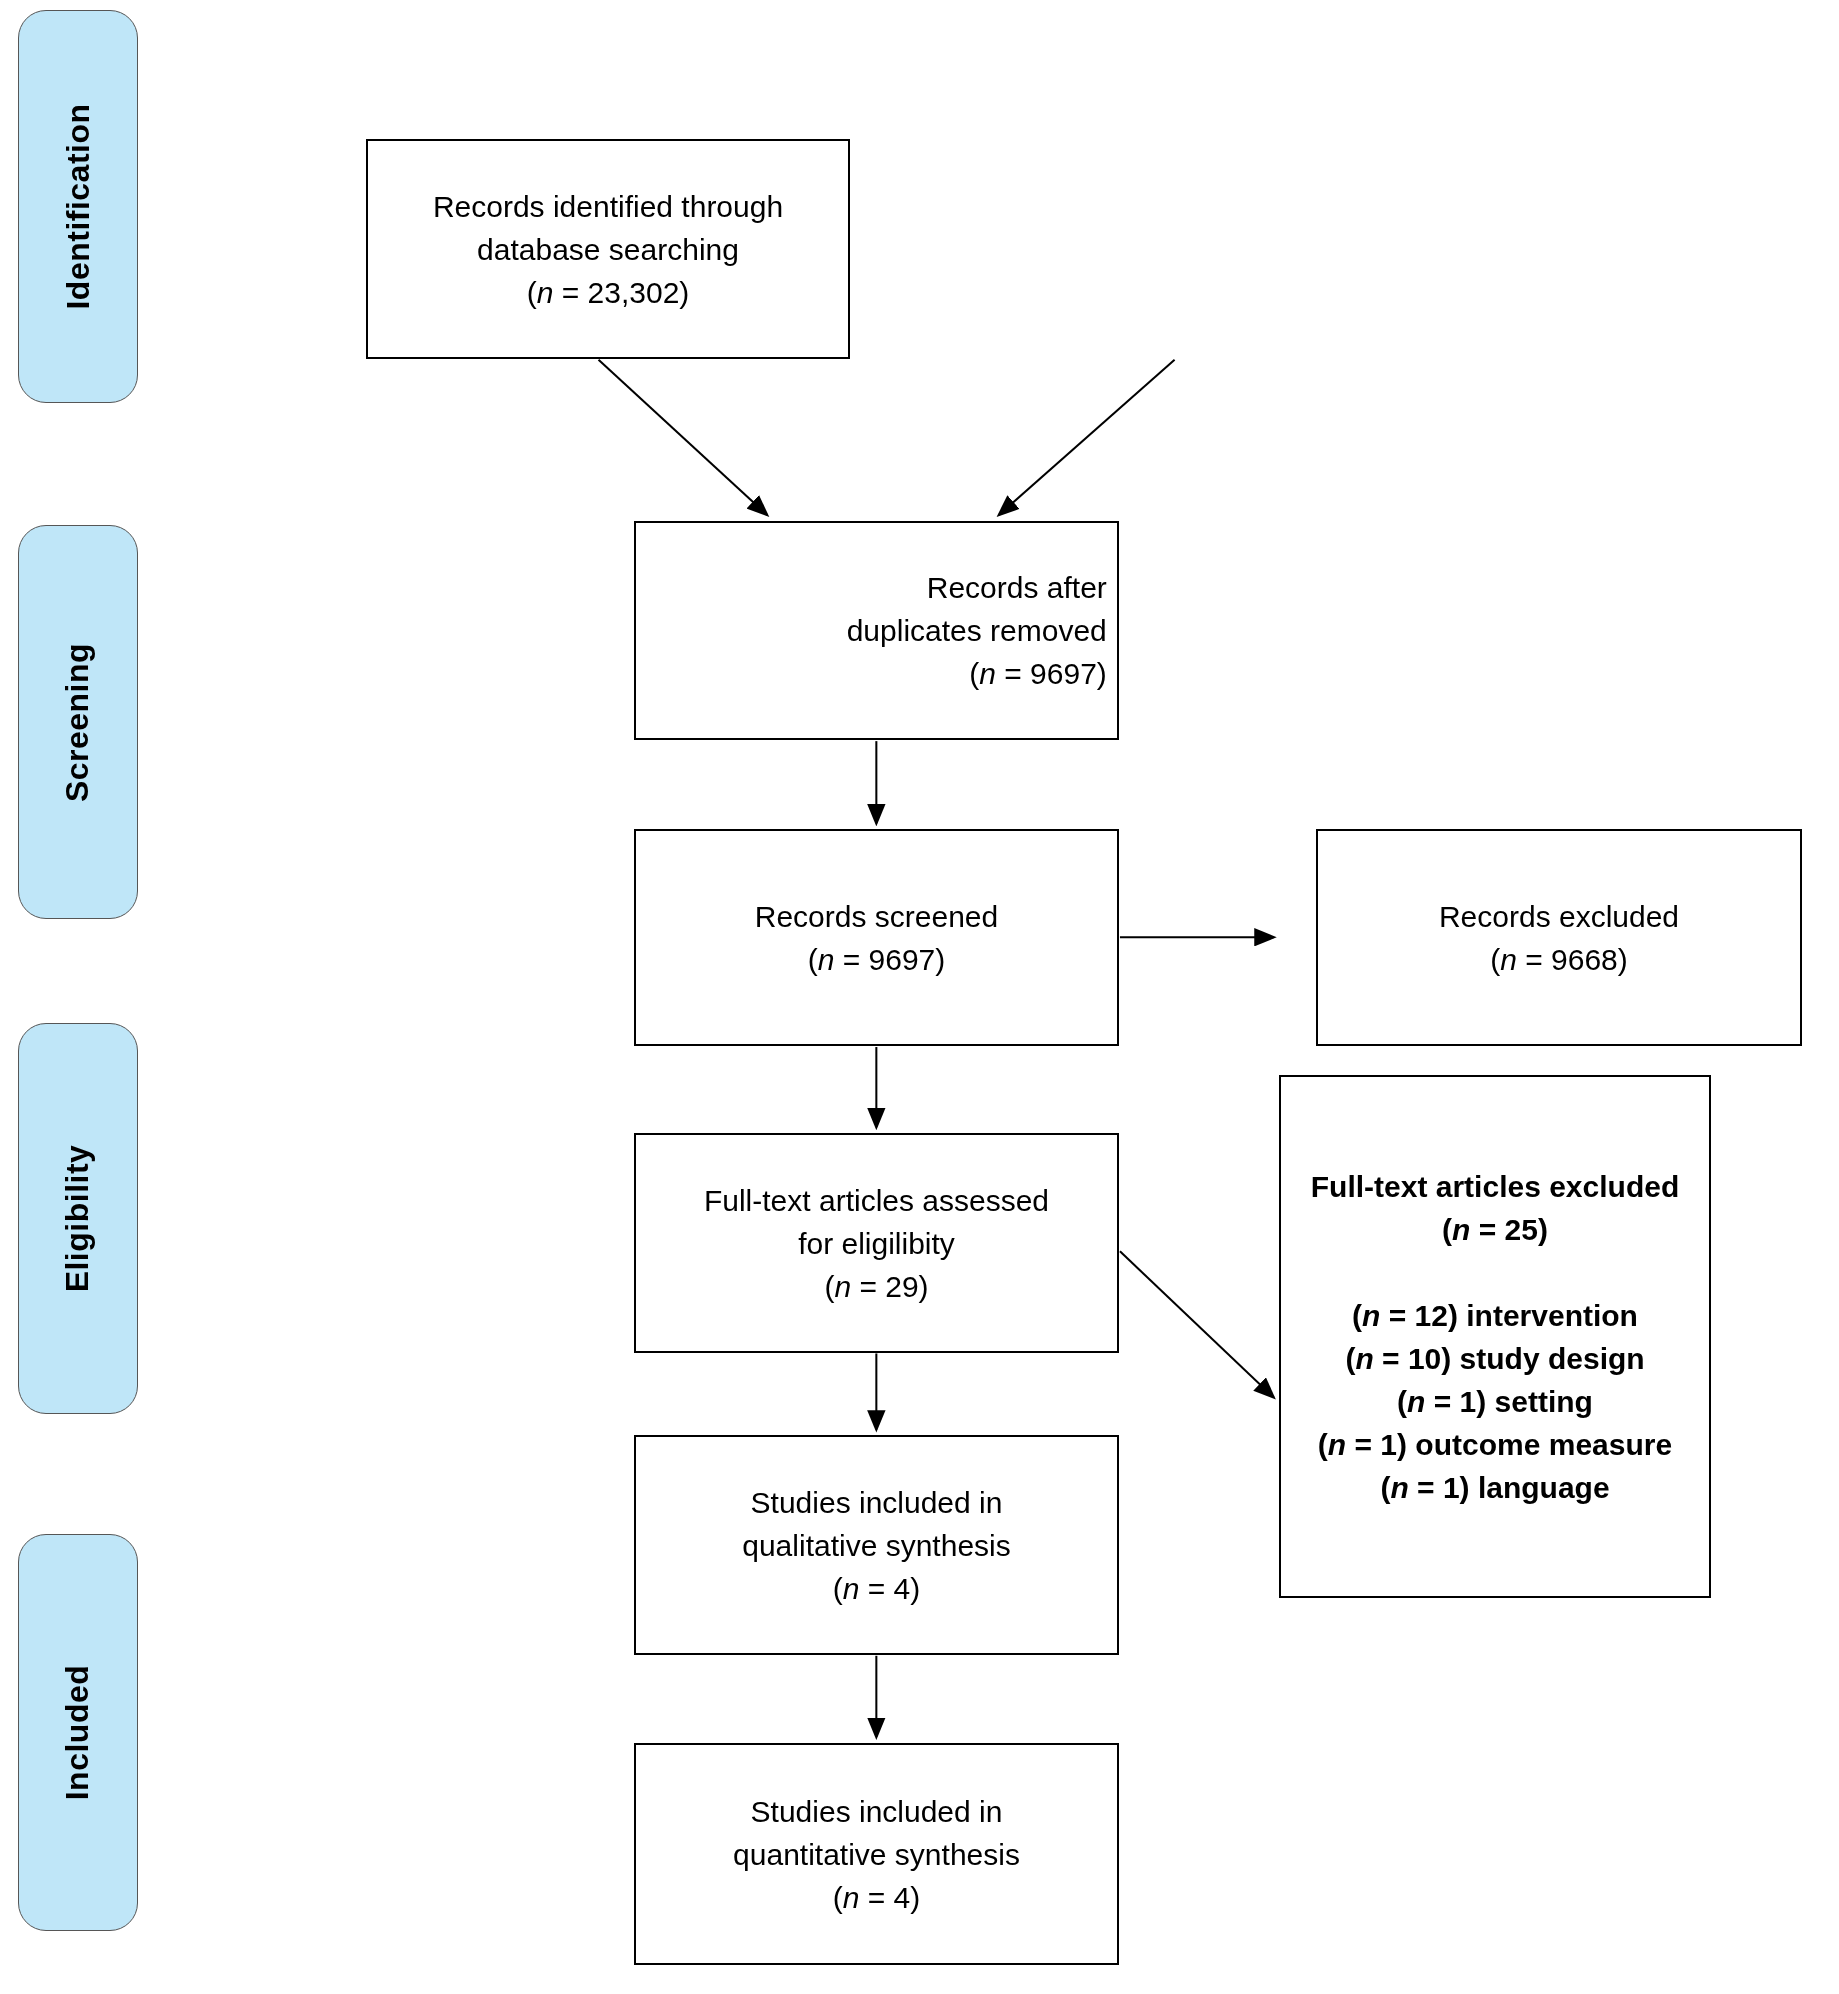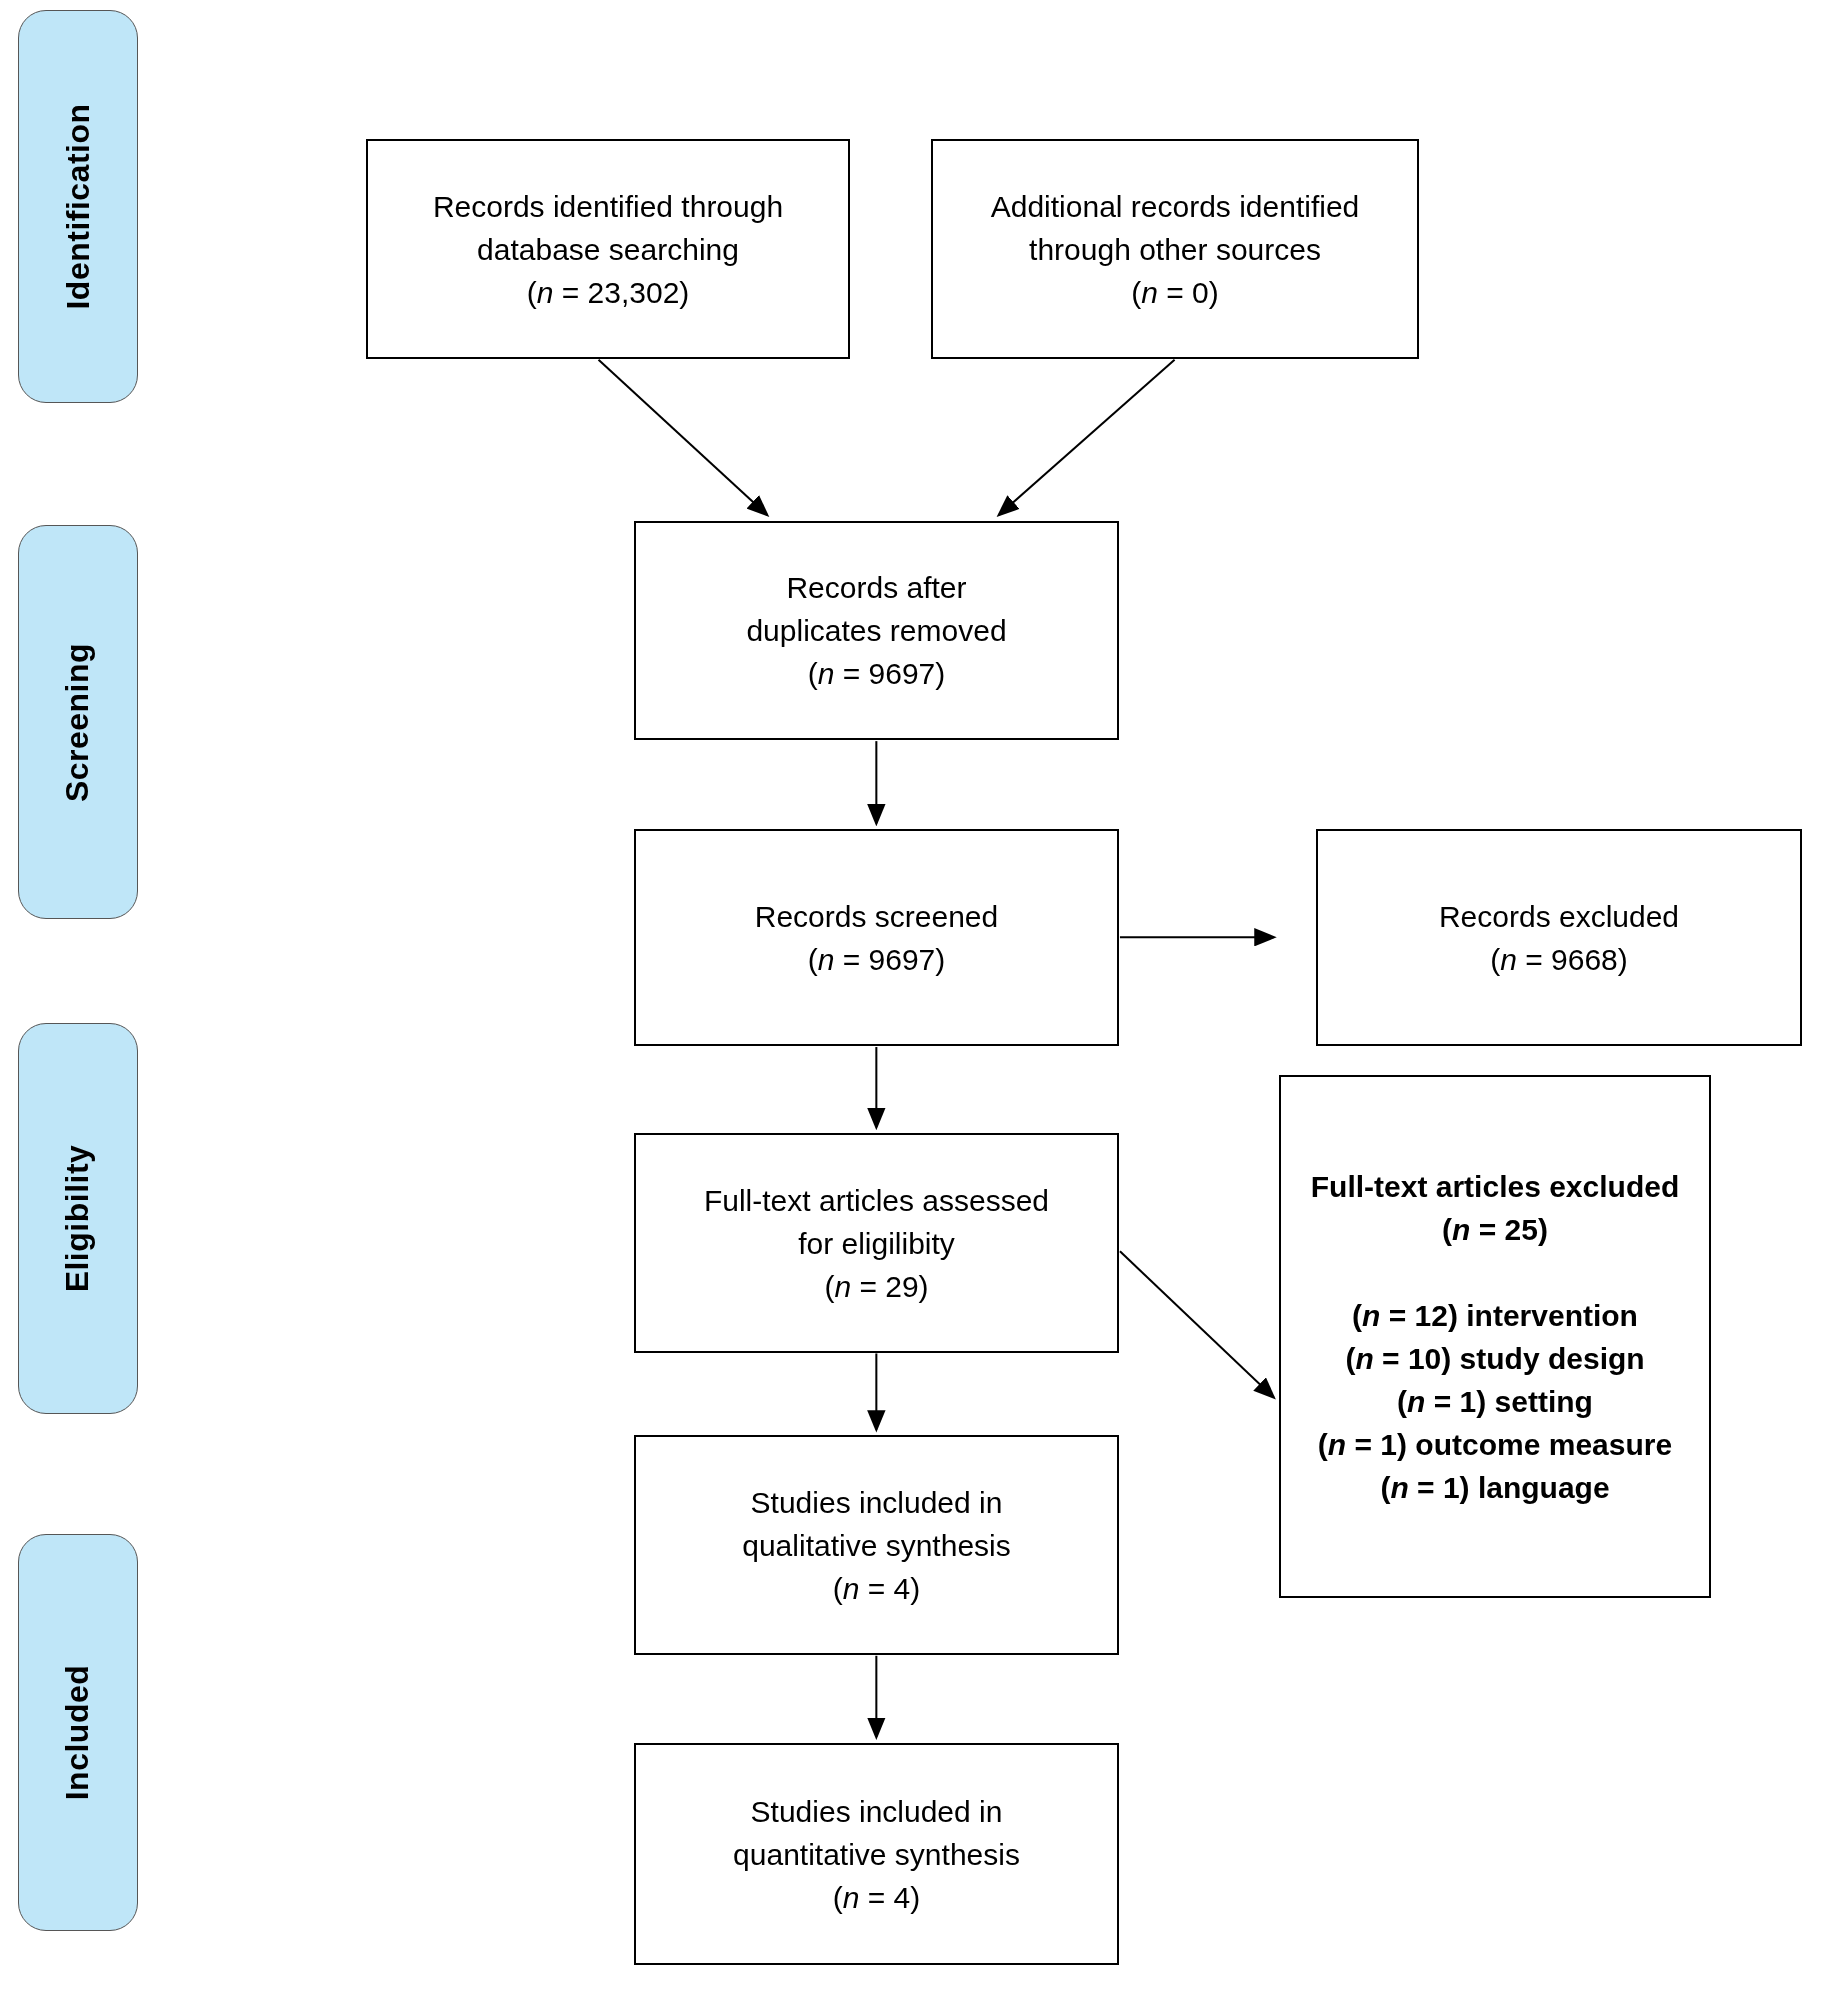--- a/index.html
+++ b/index.html
@@ -83,27 +83,22 @@
   <div class="stage" style="top:1534px; height:397px;">
     <span class="stage-label">Included</span>
   </div>
 
   <div class="box" style="left:358px; top:139px; width:484px; height:220px;margin-left:8px;">
       <div class="line">Records identified through</div>
       <div class="line">database searching</div>
       <div class="line">(<i>n</i> = 23,302)</div>
     </div>
 
-  <div class="box" style="left:931px; top:139px; width:488px; height:220px;">
-      <div class="line">Additional records identified</div>
-      <div class="line">through other sources</div>
-      <div class="line">(<i>n</i> = 0)</div>
-    </div>
 
-  <div class="box" style="left:634px; top:521px; width:485px; height:219px;">
+  <div class="box" style="left:634px; top:521px; width:485px; height:219px;align-items:flex-end;">
       <div class="line">Records after</div>
       <div class="line">duplicates removed</div>
       <div class="line">(<i>n</i> = 9697)</div>
     </div>
 
   <div class="box" style="left:634px; top:829px; width:485px; height:217px;">
       <div class="line">Records screened</div>
       <div class="line">(<i>n</i> = 9697)</div>
     </div>
 

